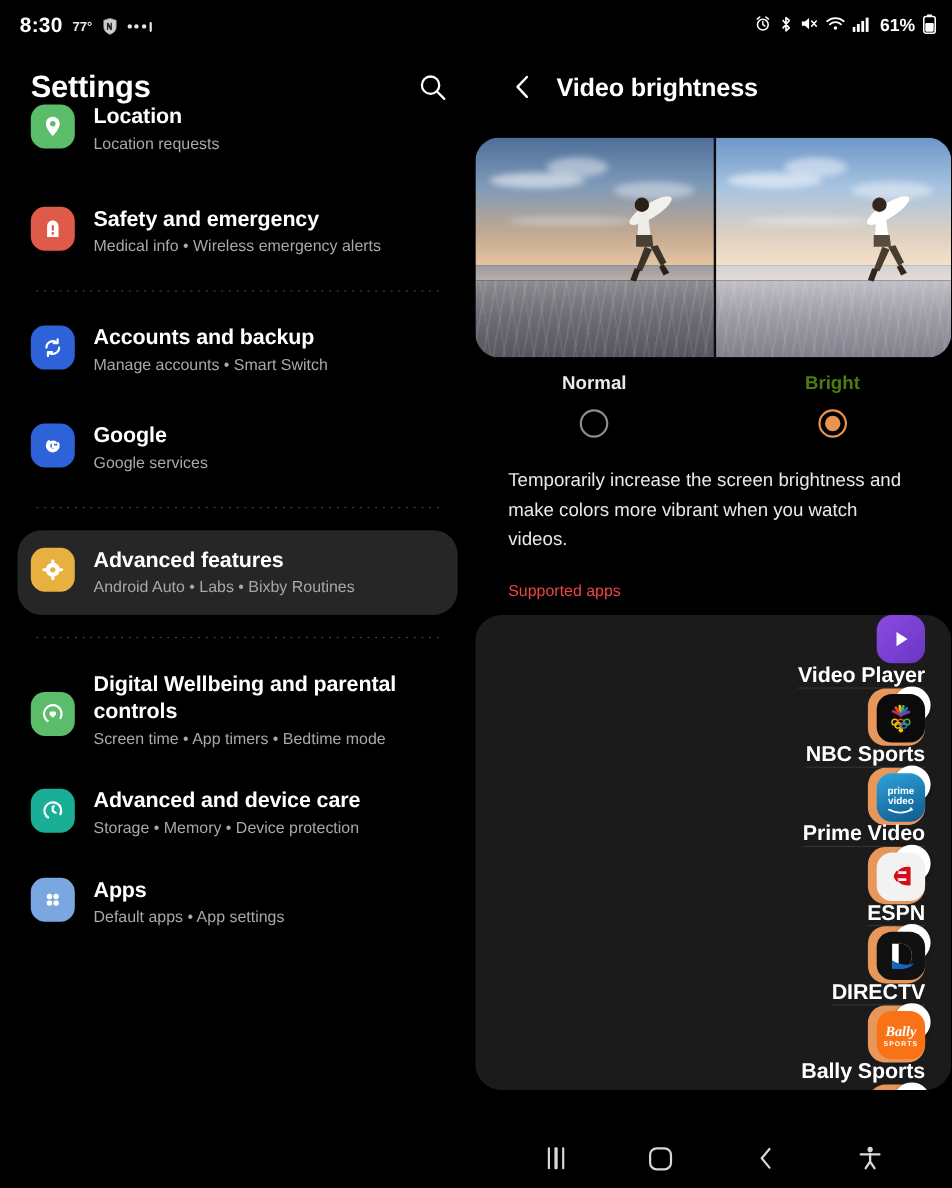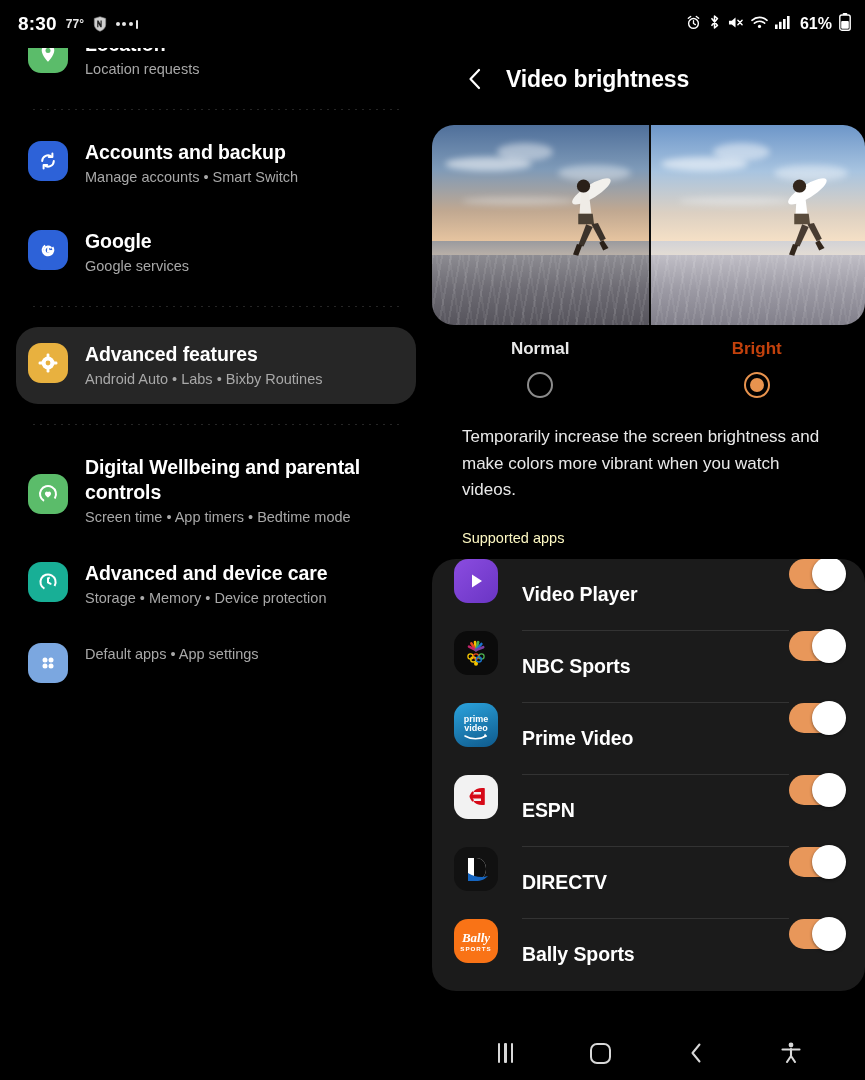--- a/index.html
+++ b/index.html
@@ -75,31 +75,31 @@
   .n .sand { background: linear-gradient(#8d8c92 0%, #6d6b73 48%, #56545c 100%); }
   
   .b .sky { background: linear-gradient(#6d96c9 0%, #a8c4e0 40%, #dcd0c2 76%, #f5e0c6 100%); }
   .b .sea { background: linear-gradient(#d2d2d6, #e3dcd4); }
   .b .sand { background: linear-gradient(#c0bec6 0%, #9d9ba5 48%, #817f8a 100%); }
 
   .modes { display: flex; margin: 14px 0 0 0; }
   .mode { flex: 1; display: flex; flex-direction: column; align-items: center; gap: 13px; cursor: pointer; }
   .mode-label { font-size: 17px; font-weight: 700; }
   .mode-label.off { color: #e9e9e9; }
-  .mode-label.on { color: #c2410c; font-weight: 700; }
+  .mode-label.on { color: #4d7c0f; font-weight: 700; }
   .radio { width: 26px; height: 26px; border-radius: 50%; border: 2px solid #8c8c8c; }
   .radio.on { border-color: #E8934E; display: flex; align-items: center; justify-content: center; }
   .radio.on::after { content: ""; width: 14px; height: 14px; border-radius: 50%; background: #E8934E; display: block; }
 
   .desc { color: #e9e9e9; font-size: 17px; line-height: 26.5px; padding: 26px 40px 0 30px; }
-  .supported-label { color: #fef9c3; font-size: 14.5px; padding: 26px 0 0 30px; }
+  .supported-label { color: #ef4444; font-size: 14.5px; padding: 26px 0 0 30px; }
 
   .applist { margin: 13px 0 0 0; background: #1b1b1b; border-radius: 24px; padding: 0 0 0 0;
              width: 433px; align-self:center; overflow:hidden;}
-  .approw { display: flex; align-items: flex-start; height: 72px; padding: 0 24px 0 22px; }
+  .approw { display: flex; align-items: flex-end; height: 72px; padding: 0 24px 0 22px; flex-direction: column; }
   .app-icon { width: 44px; height: 44px; flex: 0 0 44px; border-radius: 14px; display: flex; align-items: center; justify-content: center; overflow: hidden; position: relative; }
   .app-mid { flex: 1 1 auto; display: flex; align-items: center; height: 100%; margin-left: 24px; position: relative; min-width:0;}
   .app-name { color: #fff; font-size: 19.5px; font-weight: 600; letter-spacing: -.1px; }
   .app-sep { position: absolute; left: 0; right: 0; bottom: 0; height: 1px; background: #333; }
   .approw:last-child .app-sep { display: none; }
   .toggle { width: 52px; height: 30px; border-radius: 16px; background: #E8975A; position: relative; flex: 0 0 52px; cursor: pointer; }
   .toggle .knob { position: absolute; top: -2px; right: -5px; width: 34px; height: 34px; border-radius: 50%; background: #fff; box-shadow: 0 1px 3px rgba(0,0,0,.5); }
 
   
   .navbar { height: 54px; flex: 0 0 54px; display: flex; align-items: center; }
@@ -173,36 +173,58 @@
             <rect x=".8" y="2" width="10.4" height="15.2" rx="2" fill="none" stroke="#fff" stroke-width="1.4"></rect>
             <rect x="2.2" y="8" width="7.6" height="7.8" rx="1" fill="#fff"></rect>
           </svg>
       </span>
     </div>
   </div>
 
   <div class="panes">
 
     <div class="pane-left">
+      <div class="settings-head">
+        <span class="settings-title">Settings</span>
+        <span class="search-btn">
+          <svg width="27" height="27" viewBox="0 0 26 26">
+              <circle cx="11" cy="11" r="7.6" fill="none" stroke="#fff" stroke-width="2"></circle>
+              <path d="M16.6 16.6 23 23" stroke="#fff" stroke-width="2" stroke-linecap="round"></path>
+            </svg>
+        </span>
+      </div>
 
       <div class="settings-scroll">
 
         <div class="srow clip-top">
           <span class="sicon" style="background:#5BBC6A">
             <svg width="24" height="24" viewBox="0 0 24 24">
                 <path d="M12 3.2c-3.5 0-6.3 2.8-6.3 6.3 0 4.7 6.3 11.3 6.3 11.3s6.3-6.6 6.3-11.3c0-3.5-2.8-6.3-6.3-6.3z" fill="#fff"></path>
                 <circle cx="12" cy="9.4" r="2.5" fill="#5BBC6A"></circle>
               </svg>
           </span>
           <span class="stext">
             <span class="stitle" style="display:block">Location</span>
             <span class="ssub" style="display:block">Location requests</span>
           </span>
         </div>
 
+        <div class="srow" style="margin-top:26px">
+          <span class="sicon" style="background:#E05A4A">
+            <svg width="24" height="24" viewBox="0 0 24 24">
+                <path d="M12 4.5c-3 0-5.2 2.3-5.2 5.4v9.6h10.4V9.9c0-3.1-2.2-5.4-5.2-5.4z" fill="#fff"></path>
+                <rect x="11" y="8.6" width="2" height="5.2" rx="1" fill="#E05A4A"></rect>
+                <circle cx="12" cy="16.2" r="1.2" fill="#E05A4A"></circle>
+              </svg>
+          </span>
+          <span class="stext">
+            <span class="stitle" style="display:block">Safety and emergency</span>
+            <span class="ssub" style="display:block">Medical info  •  Wireless emergency alerts</span>
+          </span>
+        </div>
 
         <div class="dotted-div"></div>
 
         <div class="srow">
           <span class="sicon" style="background:#2D62D8">
             <svg width="24" height="24" viewBox="0 0 24 24">
                 <path d="M6.2 12a5.8 5.8 0 0 1 9.6-4.3M17.8 12a5.8 5.8 0 0 1-9.6 4.3" stroke="#fff" stroke-width="2" fill="none" stroke-linecap="round"></path>
                 <path d="M16.4 4.4v3.6h-3.6M7.6 19.6V16h3.6" stroke="#fff" stroke-width="2" fill="none" stroke-linecap="round" stroke-linejoin="round"></path>
               </svg>
           </span>
@@ -279,20 +301,21 @@
         <div class="srow" style="margin-top:14px">
           <span class="sicon" style="background:#7BA7E0">
             <svg width="24" height="24" viewBox="0 0 24 24">
                 <circle cx="9" cy="9" r="2.5" fill="#fff"></circle>
                 <circle cx="15" cy="9" r="2.5" fill="#fff"></circle>
                 <circle cx="9" cy="15" r="2.5" fill="#fff"></circle>
                 <circle cx="15" cy="15" r="2.5" fill="#fff"></circle>
               </svg>
           </span>
           <span class="stext">
+            <span class="stitle" style="display:block">Apps</span>
             <span class="ssub" style="display:block">Default apps  •  App settings</span>
           </span>
         </div>
 
       </div>
     </div>
 
     <div class="pane-right">
       <div class="detail-head">
         <span class="back-btn">

